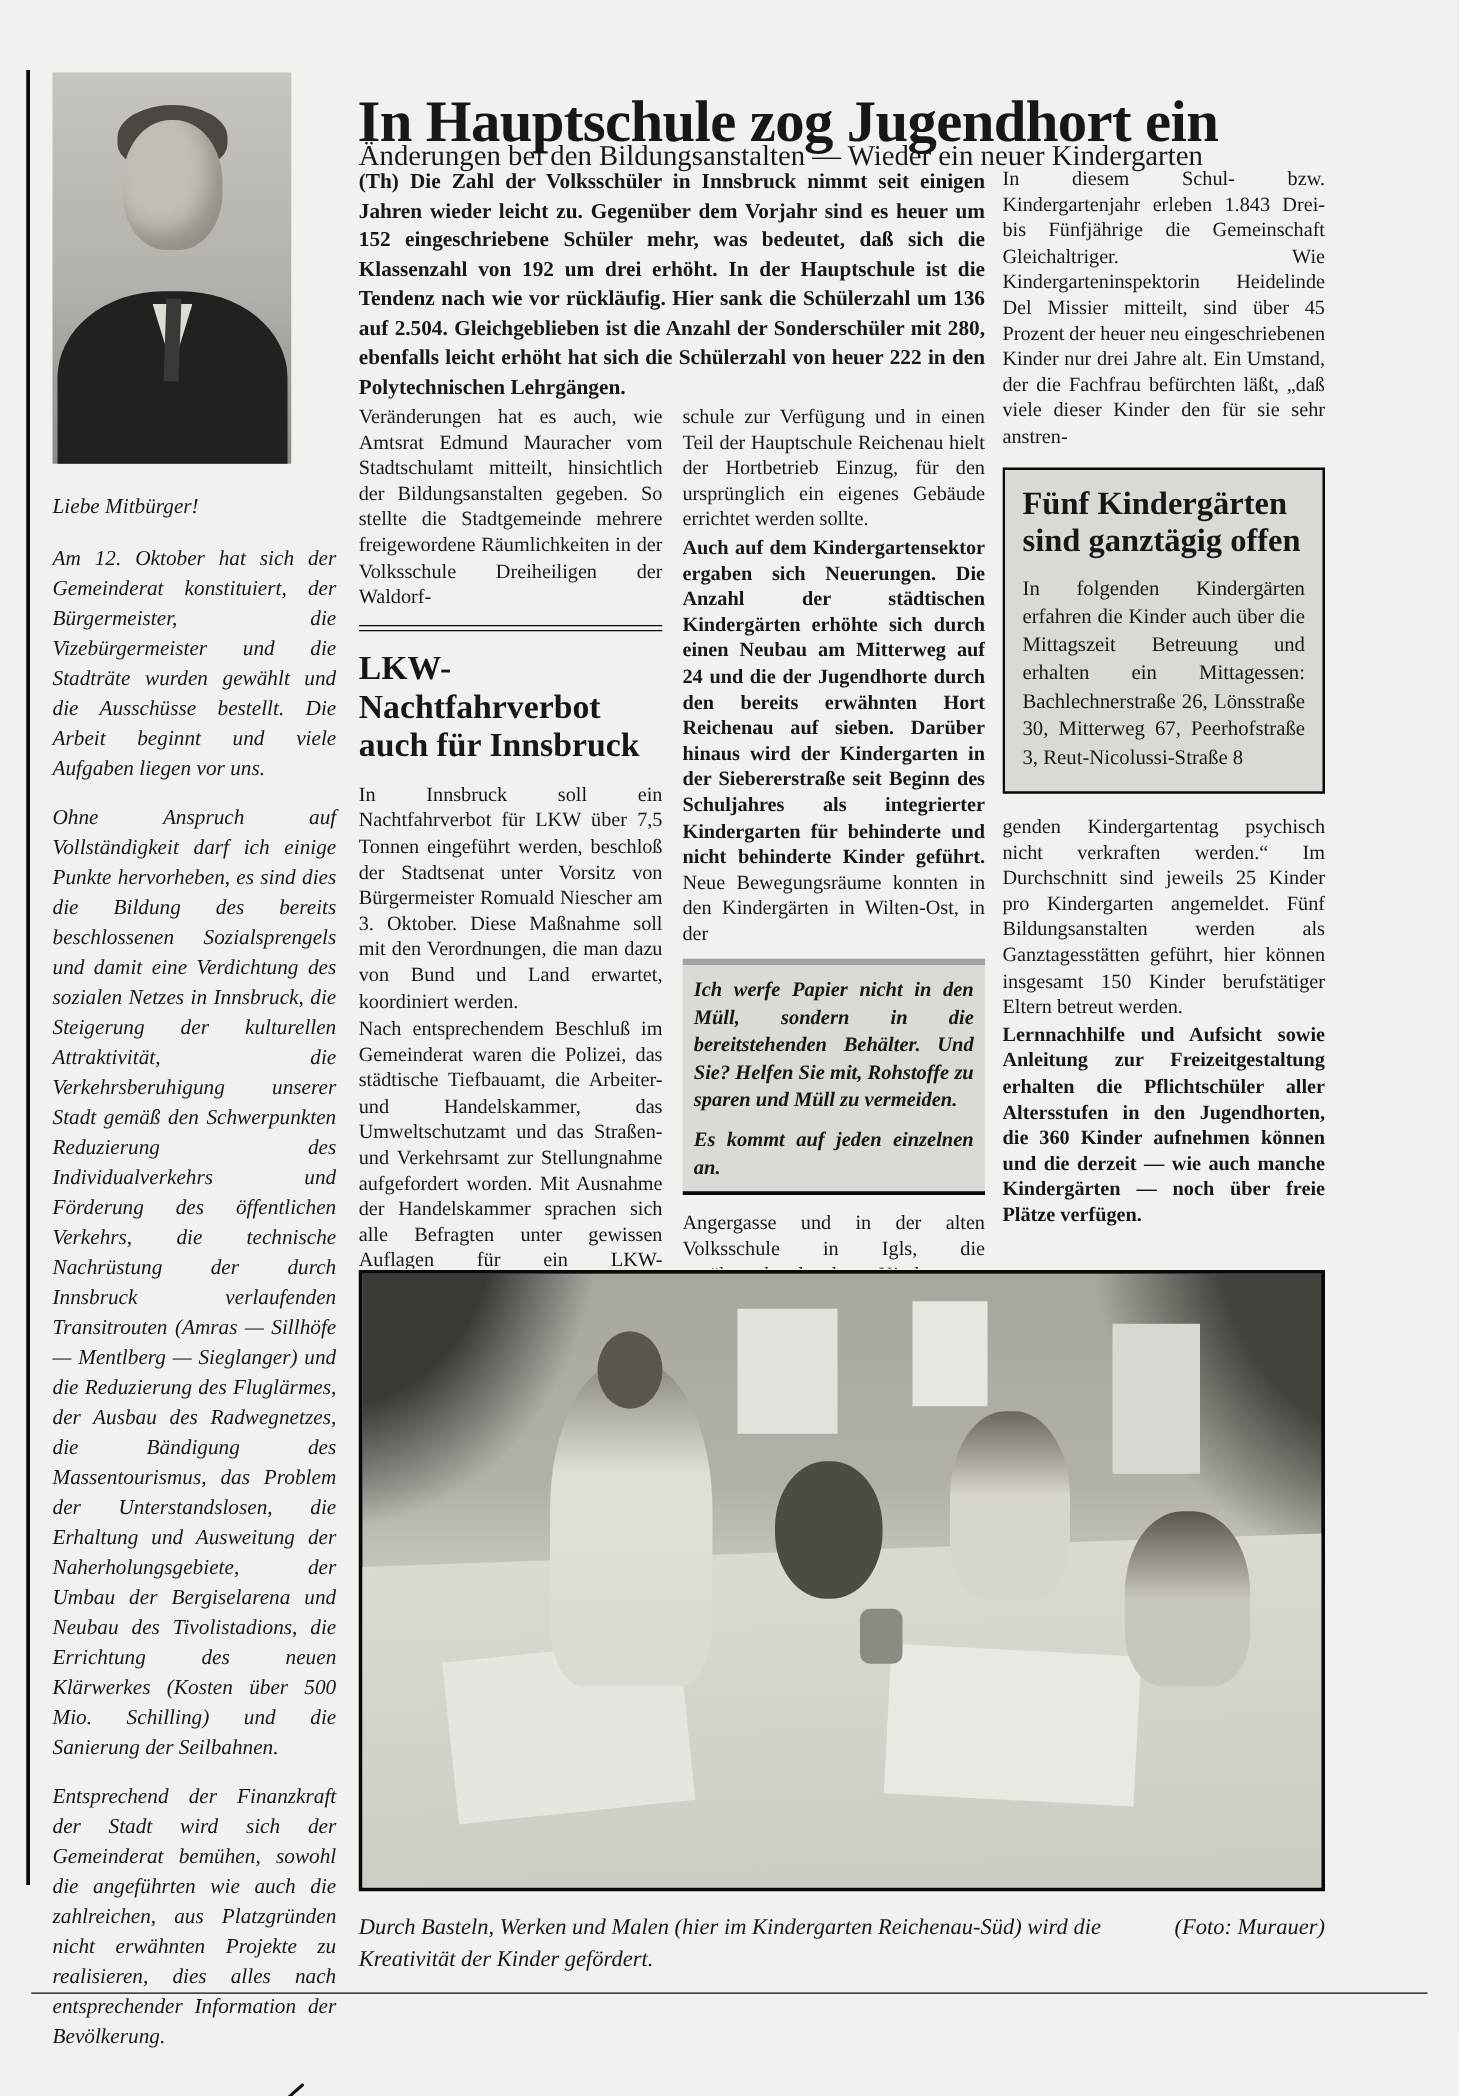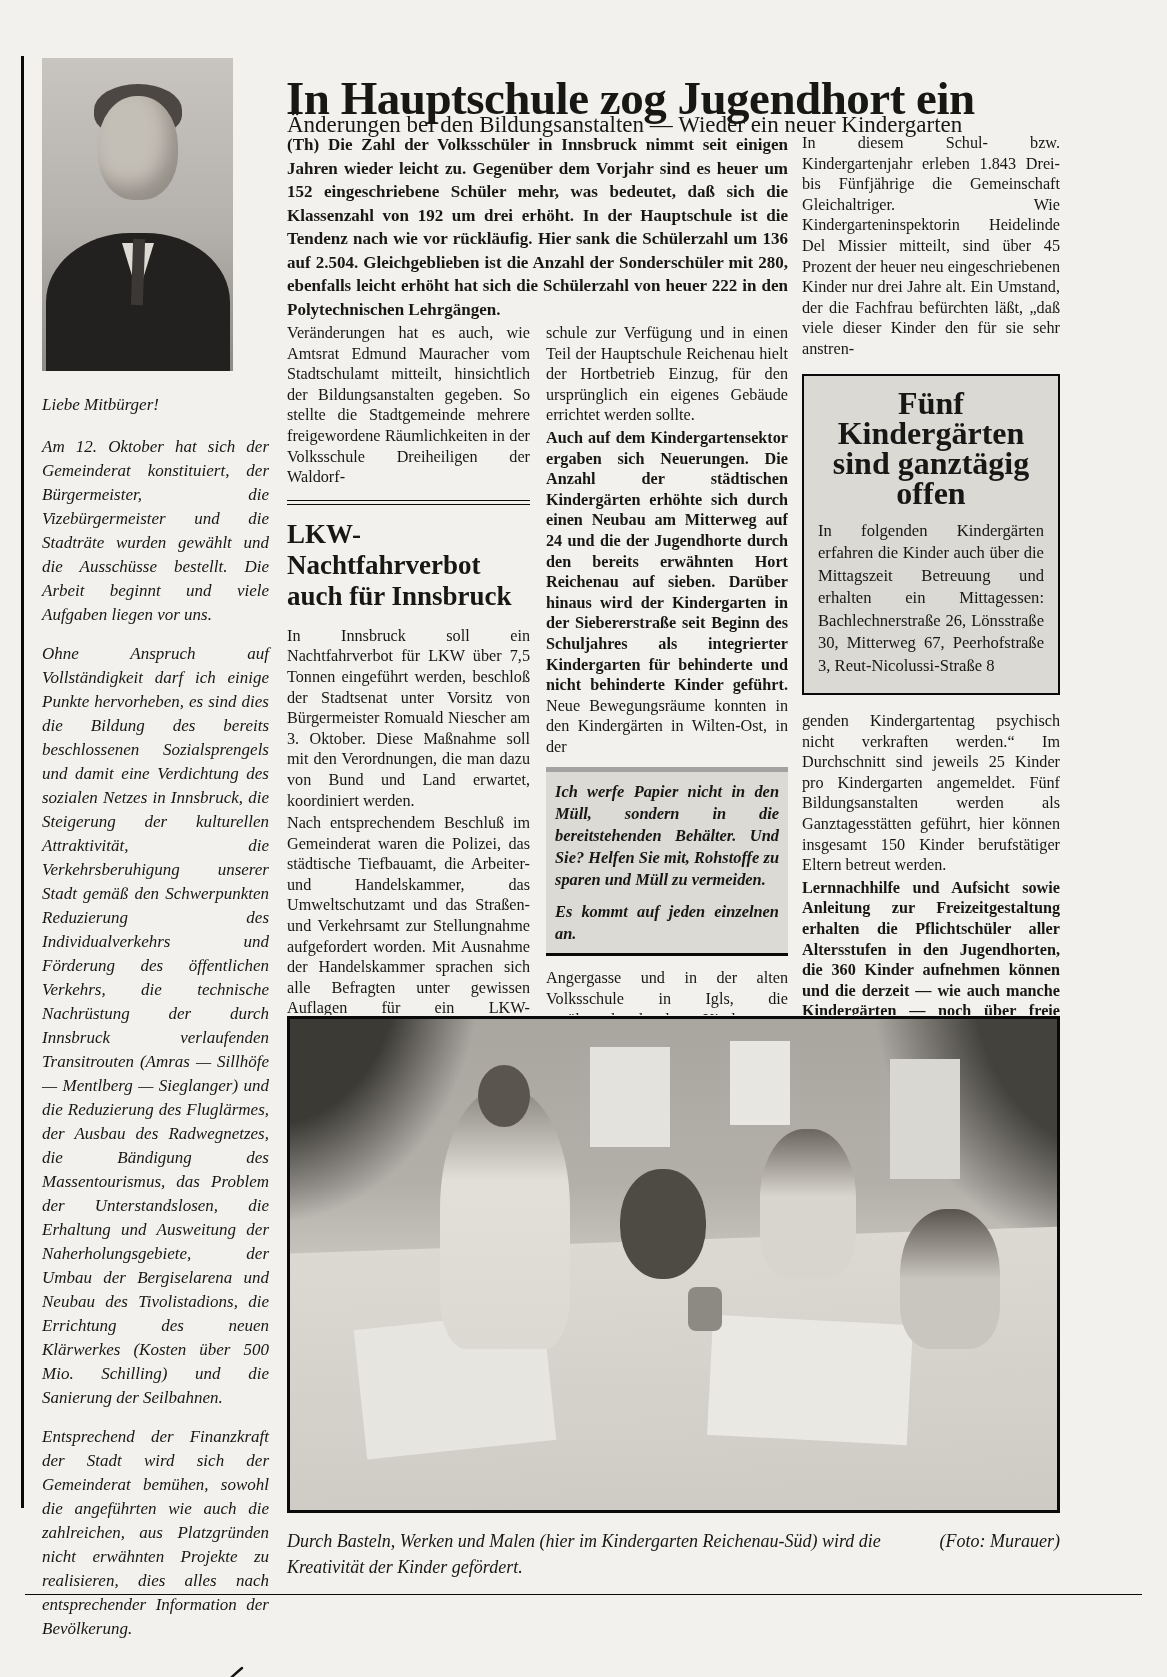--- a/index.html
+++ b/index.html
@@ -36,21 +36,21 @@
 
   .double-rule{height:3px;border-top:1.5px solid #0a0a0a;border-bottom:1.5px solid #0a0a0a;margin:12px 0 14px;}
   .lkw-heading{font-size:27px;font-weight:bold;line-height:31px;margin:0 0 14px;text-align:left;}
   .lkw-heading span{display:block;}
 
   .recycle-box{border-top:5px solid #a3a3a3;border-bottom:3px solid #0a0a0a;background:#dcdad5;padding:9px 9px 8px;margin:10px 0 12px;}
   .recycle-box p{font-style:italic;font-weight:bold;font-size:16.4px;line-height:22px;margin:0 0 10px;text-align:justify;}
   .recycle-box p:last-child{margin:0;}
 
   .kg-box{border:2.5px solid #0a0a0a;background:#dbd9d4;padding:12px 14px 14px;margin:14px 0 16px;}
-  .kg-box-title{font-size:32px;font-weight:bold;line-height:30px;margin:0 0 12px;text-align:center;}
+  .kg-box-title{font-size:26px;font-weight:bold;line-height:30px;margin:0 0 12px;text-align:left;}
   .kg-box-title span{display:block;}
   .kg-box-body{font-size:16.6px;line-height:22.5px;margin:0;text-align:justify;}
 
   
   .photo{position:absolute;left:287px;top:1016px;width:773px;height:497px;border:3px solid #0a0a0a;box-sizing:border-box;
     background:
       linear-gradient(#e4e2dc,#e4e2dc) 300px 28px / 80px 100px no-repeat,
       linear-gradient(#e8e6e0,#e8e6e0) 440px 22px / 60px 84px no-repeat,
       linear-gradient(#d9d7d1,#d9d7d1) 600px 40px / 70px 120px no-repeat,
       radial-gradient(ellipse at 6% 4%, #3c3a35 38%, rgba(60,58,53,0) 62%) -40px -60px / 260px 300px no-repeat,

